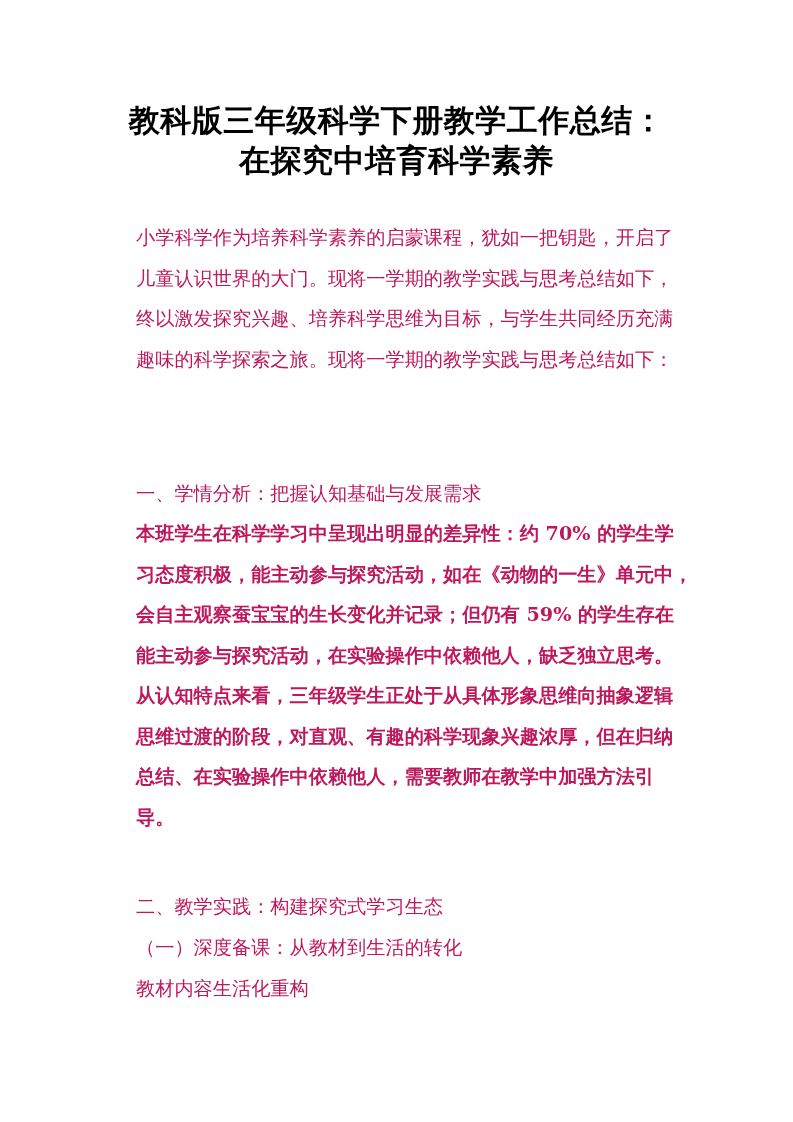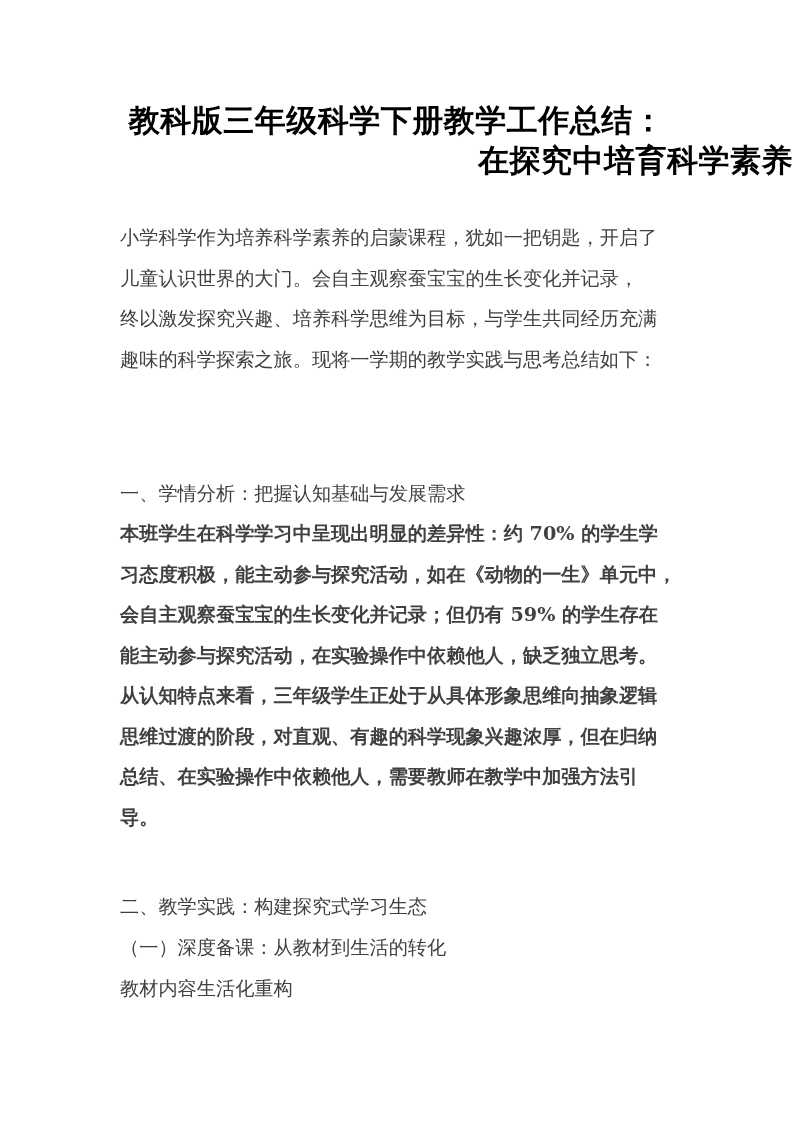--- a/index.html
+++ b/index.html
@@ -29,28 +29,28 @@
       width: 793px;
       text-align: center;
       font-family: "DejaVu Sans", "Liberation Sans", sans-serif;
       font-weight: bold;
       font-size: 31px;
       line-height: 40px;
       color: #000000;
       letter-spacing: 0.5px;
     }
     .title-line-1 { top: 100px; }
-    .title-line-2 { top: 140px; text-align: right; }
+    .title-line-2 { top: 140px; }
     .body-block {
       position: absolute;
-      left: 120px;
+      left: 136px;
       width: 558px;
       font-size: 19.2px;
       line-height: 40.5px;
-      color: #404040;
+      color: #be185d;
     }
     .intro { top: 218px; }
     .sec1-head { top: 474px; }
     .sec1-body { top: 514px; font-weight: bold; }
     .sec2-head { top: 887px; }
     .sec2-sub { top: 928px; }
     .sec2-item { top: 969px; }
     .line {
       display: block;
       white-space: nowrap;
@@ -60,21 +60,21 @@
 </head>
 <body>
 
 <div class="page">
 
   <div class="title title-line-1">教科版三年级科学下册教学工作总结：</div>
   <div class="title title-line-2">在探究中培育科学素养</div>
 
   <div class="body-block intro">
     <span class="line">小学科学作为培养科学素养的启蒙课程，犹如一把钥匙，开启了</span>
-    <span class="line">儿童认识世界的大门。会自主观察蚕宝宝的生长变化并记录，</span>
+    <span class="line">儿童认识世界的大门。现将一学期的教学实践与思考总结如下，</span>
     <span class="line">终以激发探究兴趣、培养科学思维为目标，与学生共同经历充满</span>
     <span class="line">趣味的科学探索之旅。现将一学期的教学实践与思考总结如下：</span>
   </div>
 
   <div class="body-block sec1-head">
     <span class="line">一、学情分析：把握认知基础与发展需求</span>
   </div>
 
   <div class="body-block sec1-body">
     <span class="line">本班学生在科学学习中呈现出明显的差异性：约 70% 的学生学</span>

